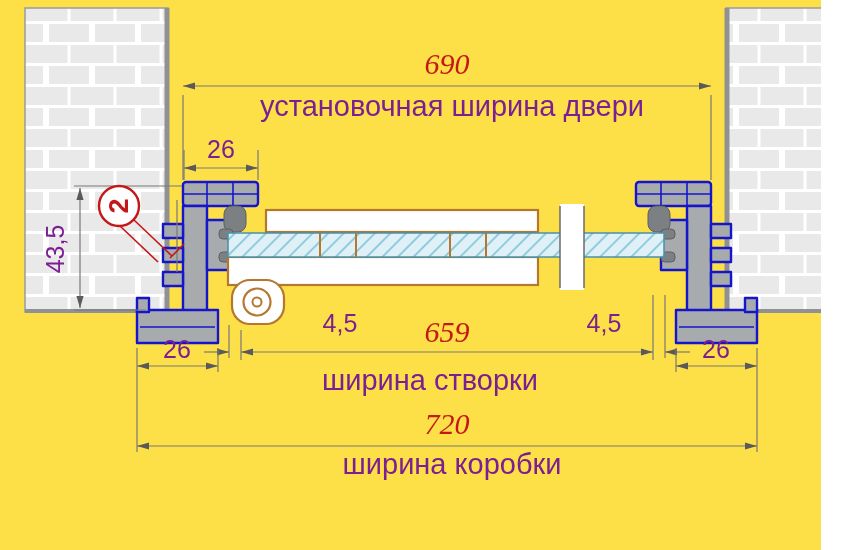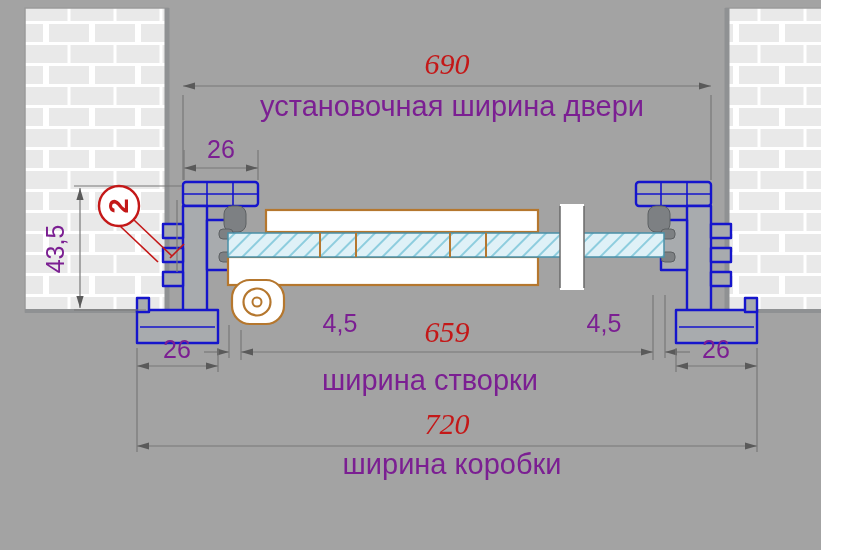--- a/index.html
+++ b/index.html
@@ -1,16 +1,16 @@
 <!DOCTYPE html>
 <html><head>
 <meta charset="utf-8">
 <style>
   html,body{margin:0;padding:0;background:#ffffff}
-  .canvas{width:821px;height:550px;position:relative;background:#a3a3a3;overflow:hidden}
+  .canvas{width:821px;height:550px;position:relative;background:#fde047;overflow:hidden}
   svg{display:block}
   text{font-family:"Liberation Sans",sans-serif}
   .dimnum{font-family:"Liberation Serif",serif;font-style:italic;font-size:30px;fill:#c41818}
   .pnum{font-size:25px;fill:#7b1f92}
   .plabel{font-size:29px;fill:#7b1f92}
   .rednum{font-size:27px;fill:#c41818;font-weight:bold}
   .dl{stroke:#787878;stroke-width:1.2;fill:none}
   .redln{stroke:#c41818;stroke-width:1.6;fill:none}
   .alu{fill:#a8abae;stroke:#1515cc;stroke-width:2.4;stroke-linejoin:round}
   .aluline{fill:none;stroke:#1515cc;stroke-width:1.6}

